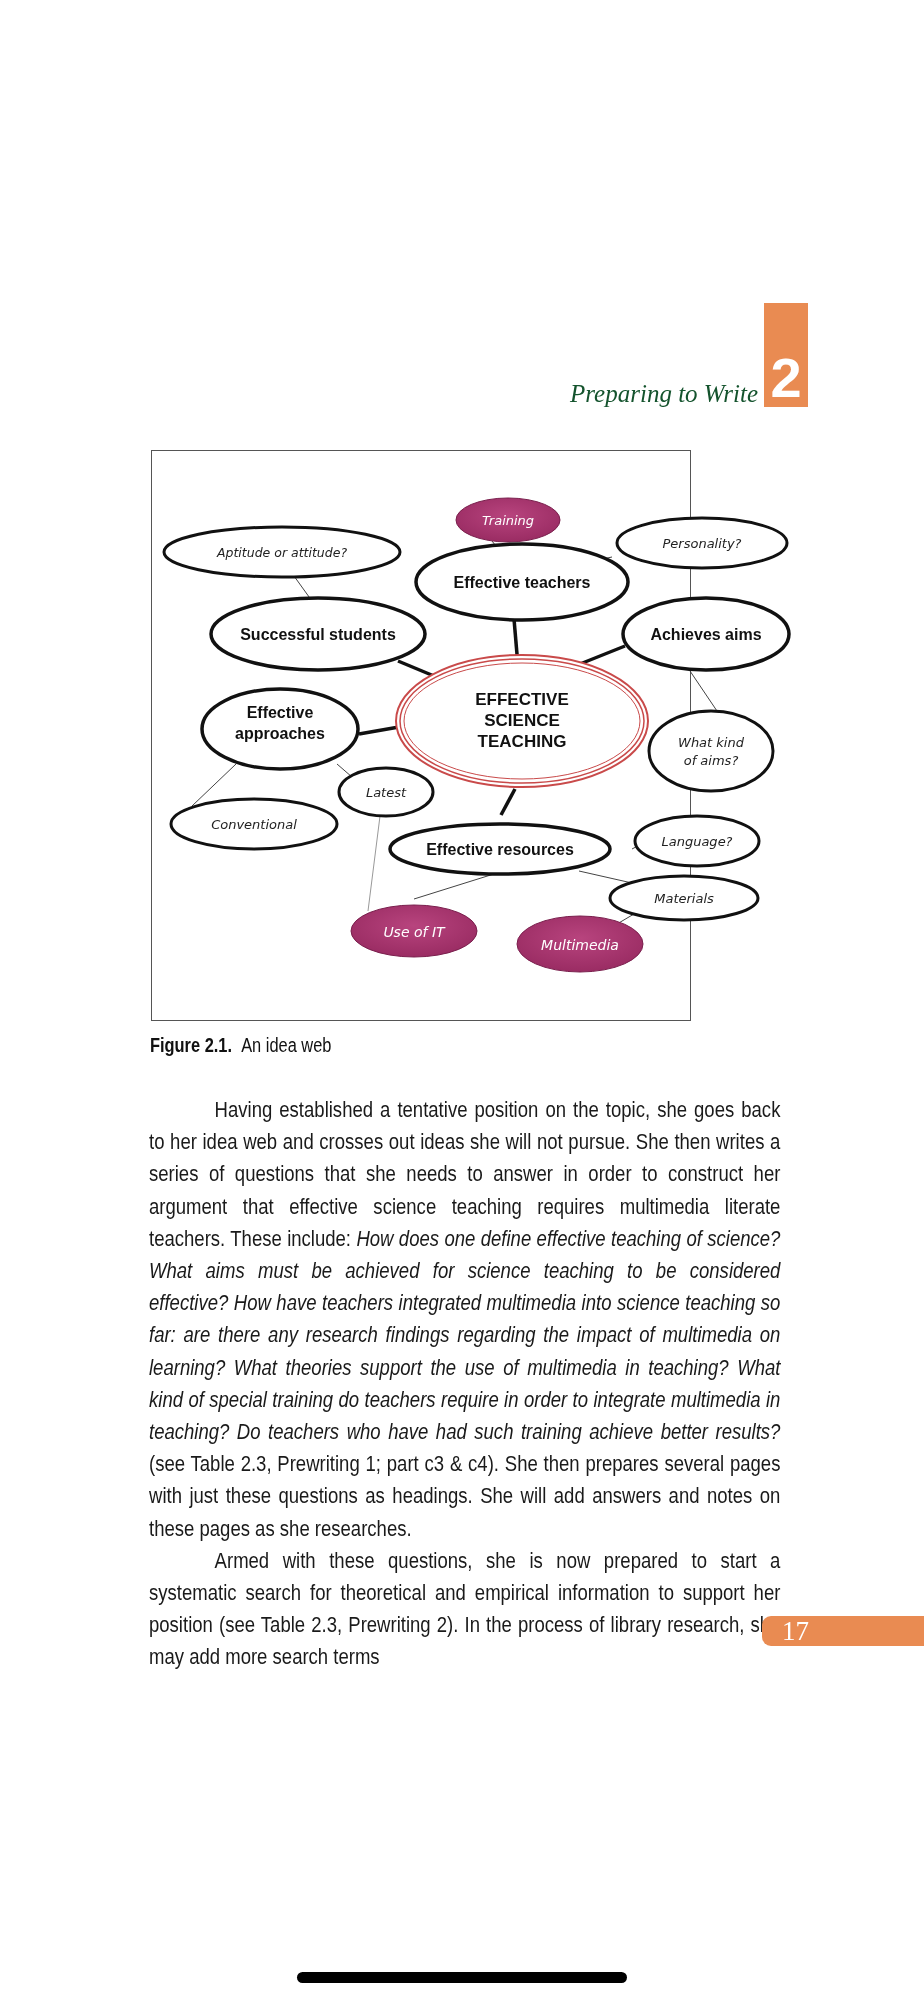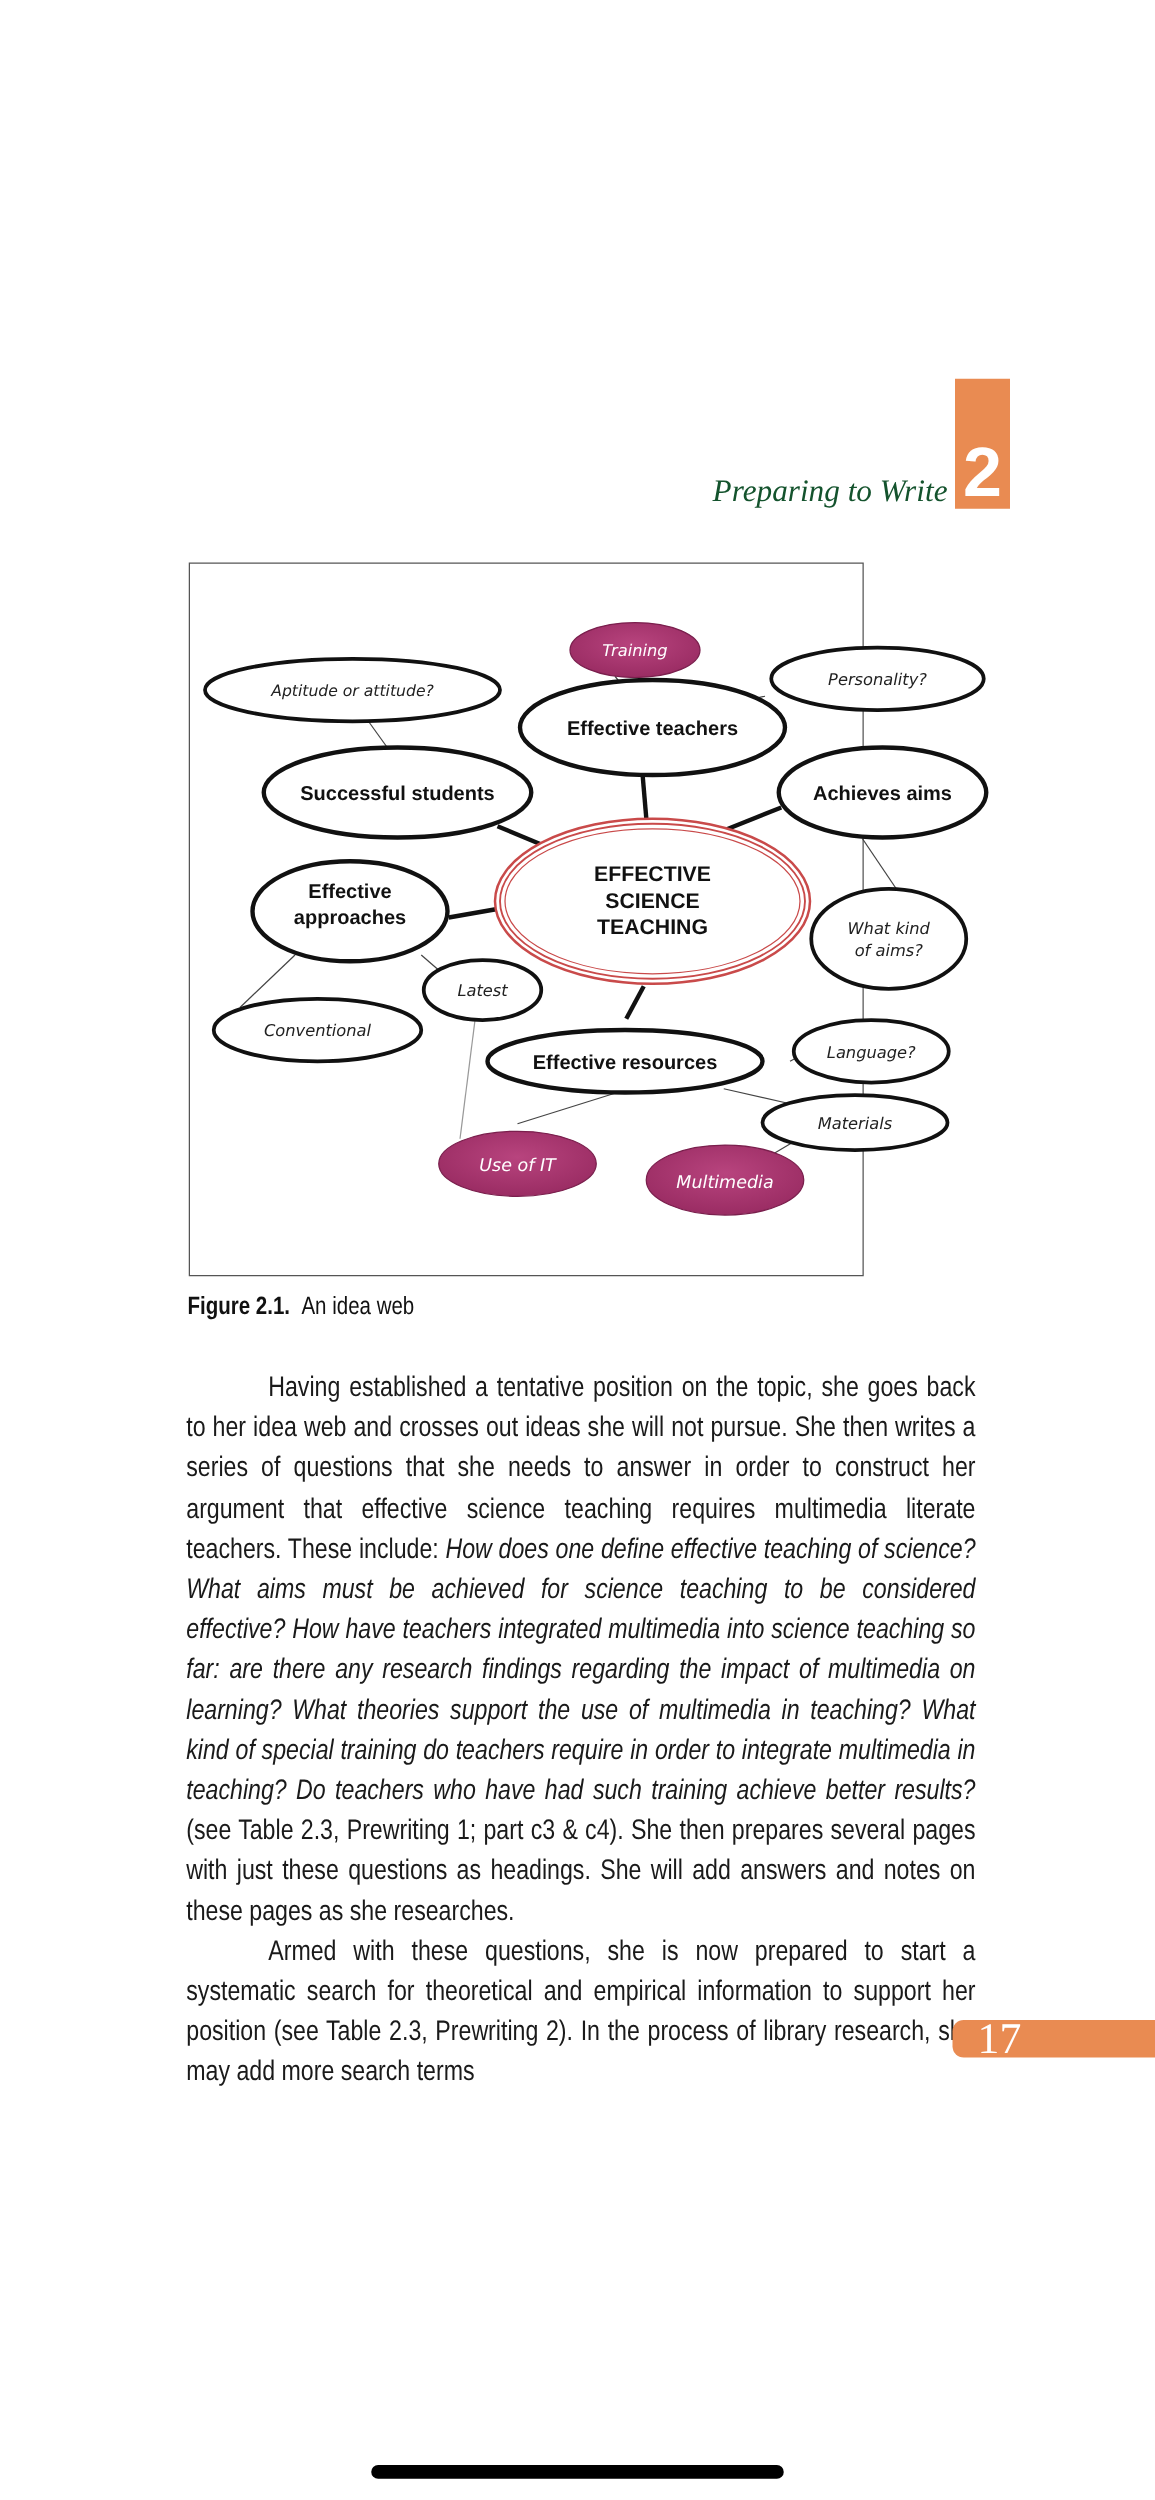--- a/index.html
+++ b/index.html
@@ -13,21 +13,21 @@
   .figure-frame svg { position:absolute; left:0; top:0; }
 
   .caption { position:absolute; left:150px; top:1034px; font-size:20px; color:#111; font-family:"Liberation Sans Narrow", "Liberation Sans", sans-serif; transform:scaleX(0.82); transform-origin:left top; white-space:nowrap; }
   .caption b { font-weight:bold; }
 
   .body-text { position:absolute; left:149px; top:1094px; width:770px; font-size:22.6px; line-height:32.2px; color:#1a1a1a; font-family:"Liberation Sans", sans-serif; transform:scaleX(0.82); transform-origin:left top; text-align:justify; }
   .body-text p { margin:0; text-indent:80px; }
   .body-text i { font-style:italic; }
 
   .page-num-bar { position:absolute; left:762px; top:1616px; width:162px; height:30px; background:#E98B52; border-radius:9px 0 0 9px; }
-  .page-num { position:absolute; left:782px; top:1614px; color:#fff; font-family:"Liberation Serif", serif; font-size:35px; line-height:34px; }
+  .page-num { position:absolute; left:782px; top:1614px; color:#fff; font-family:"Liberation Serif", serif; font-size:27px; line-height:34px; }
 
   .home-indicator { position:absolute; left:297px; top:1972px; width:330px; height:11px; border-radius:6px; background:#000; }
 
   .node-label { font-family:"Liberation Sans", sans-serif; font-weight:bold; fill:#111; }
   .sub-label { font-family:"DejaVu Sans", sans-serif; font-style:italic; fill:#222; }
   .pink-label { font-family:"DejaVu Sans", sans-serif; font-style:italic; fill:#fff; }
 </style>
 </head>
 <body>
 

